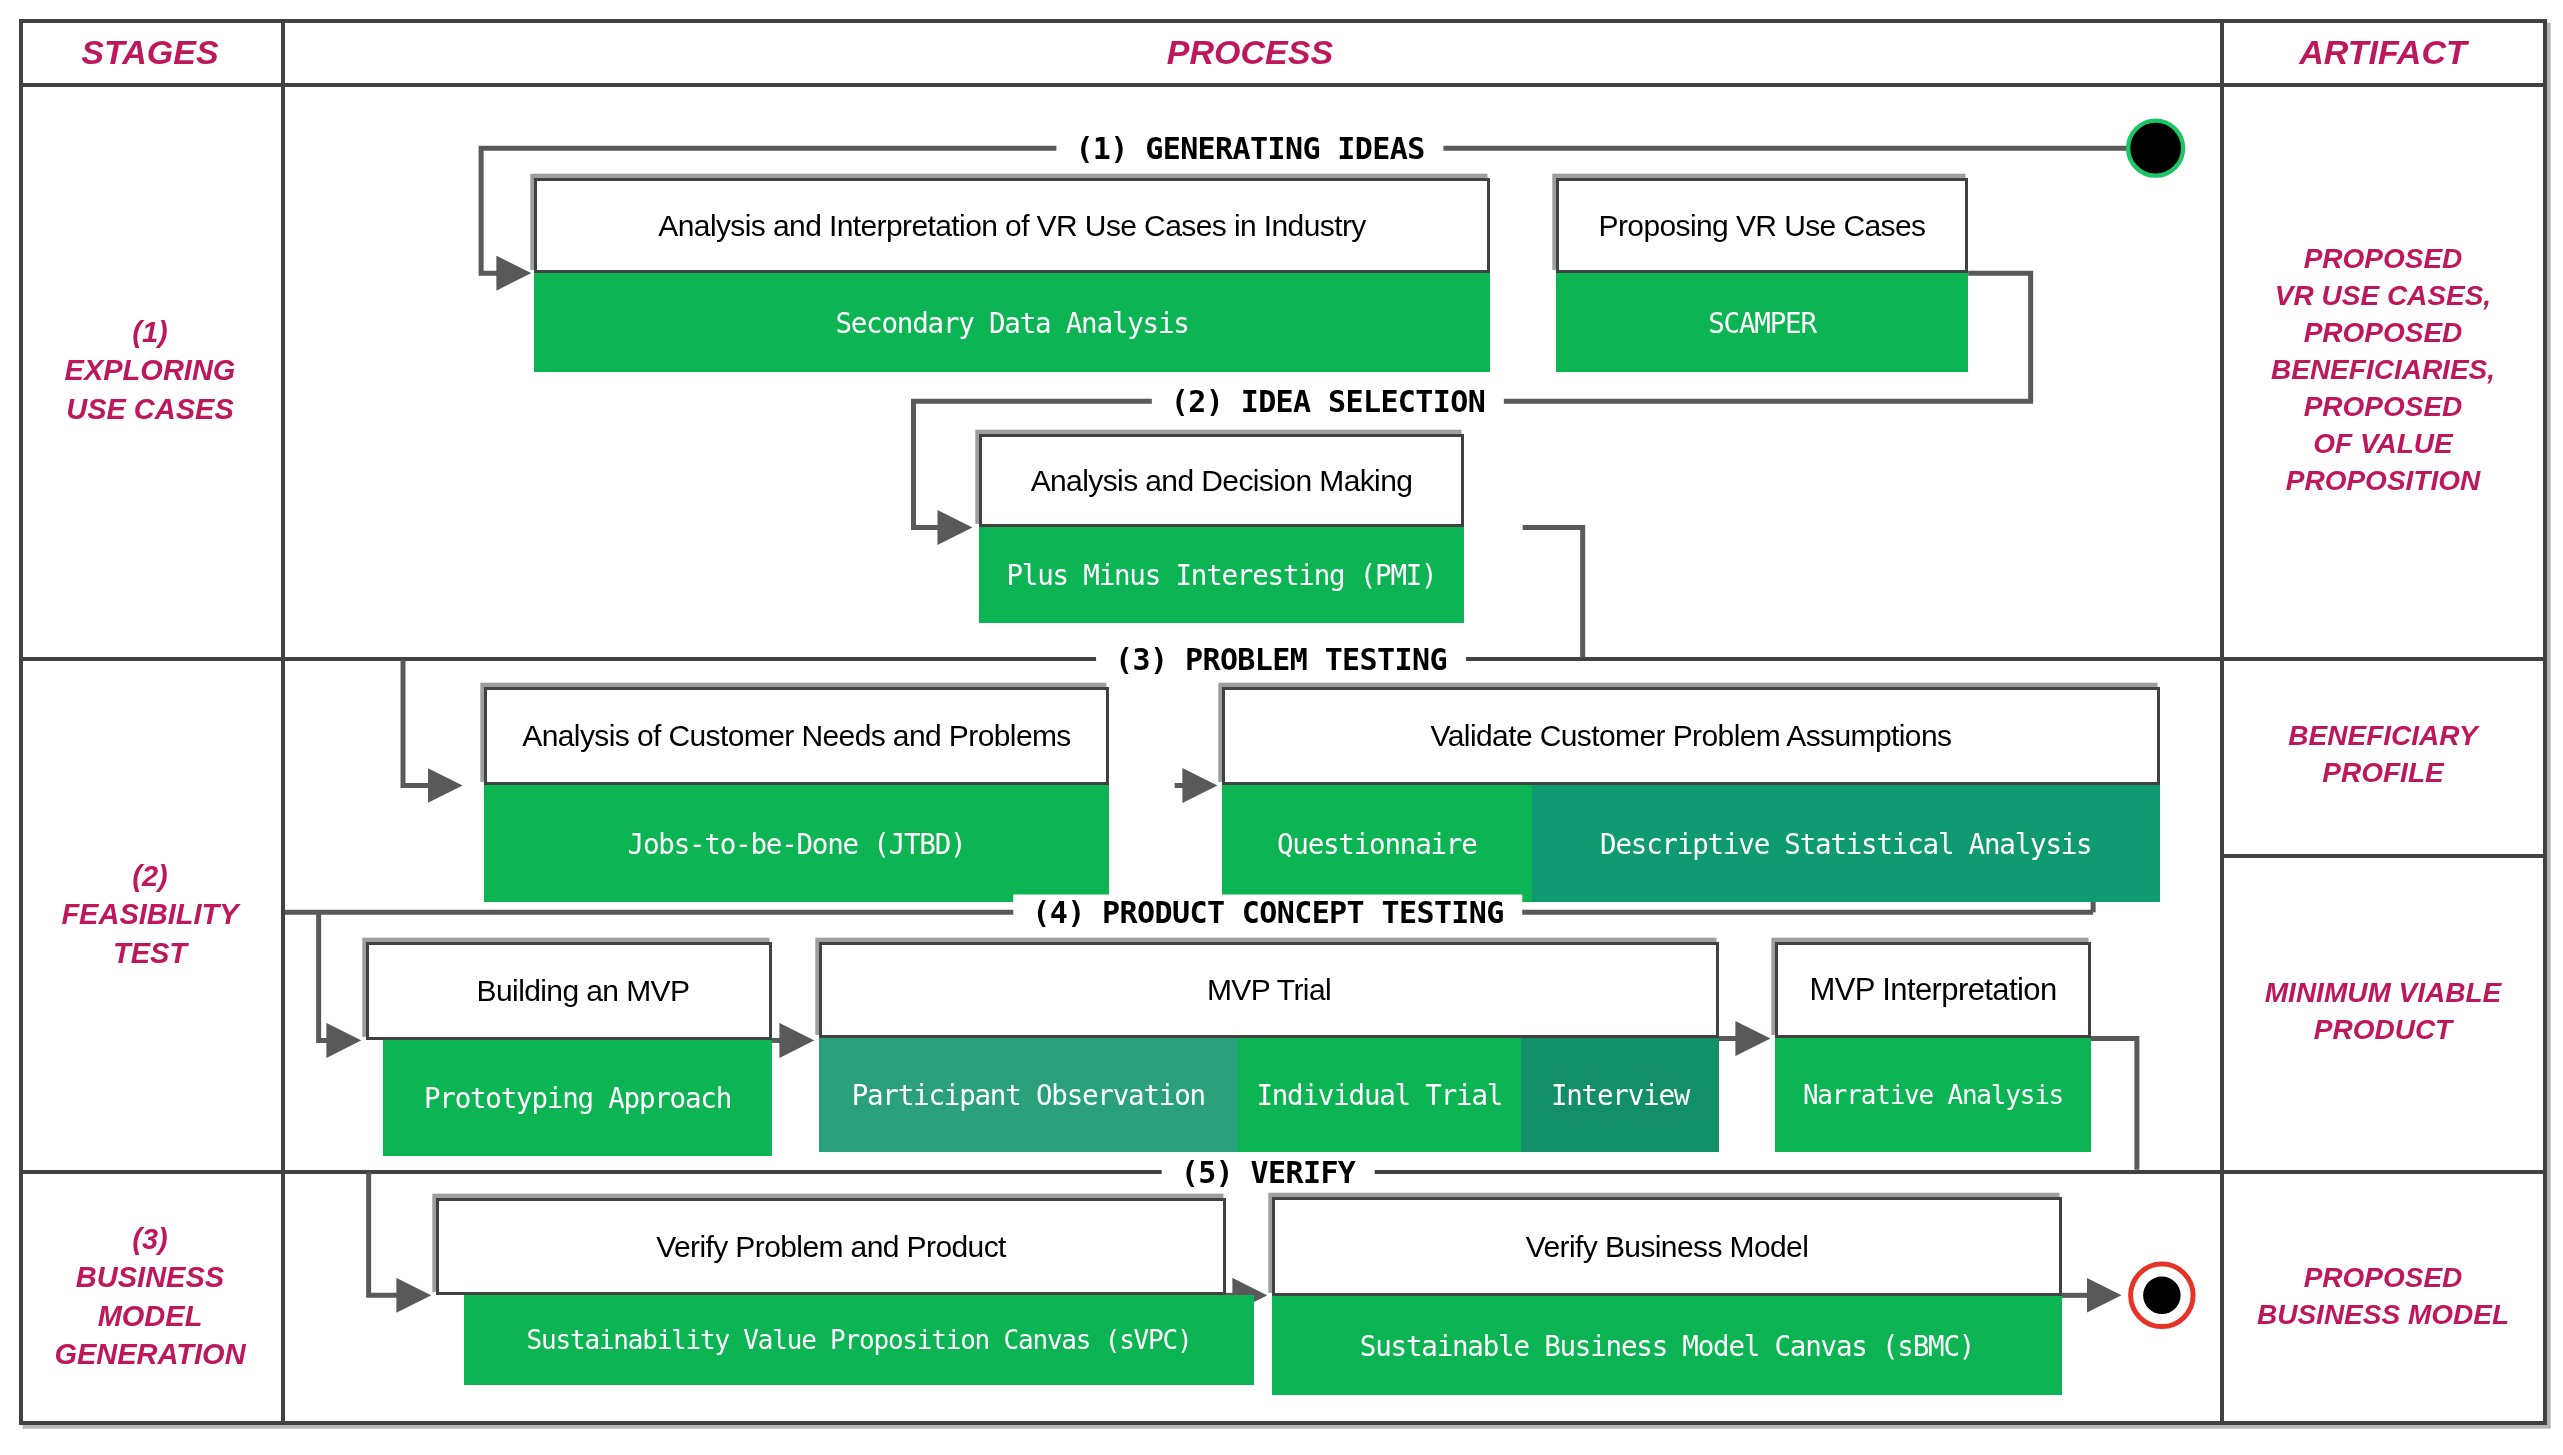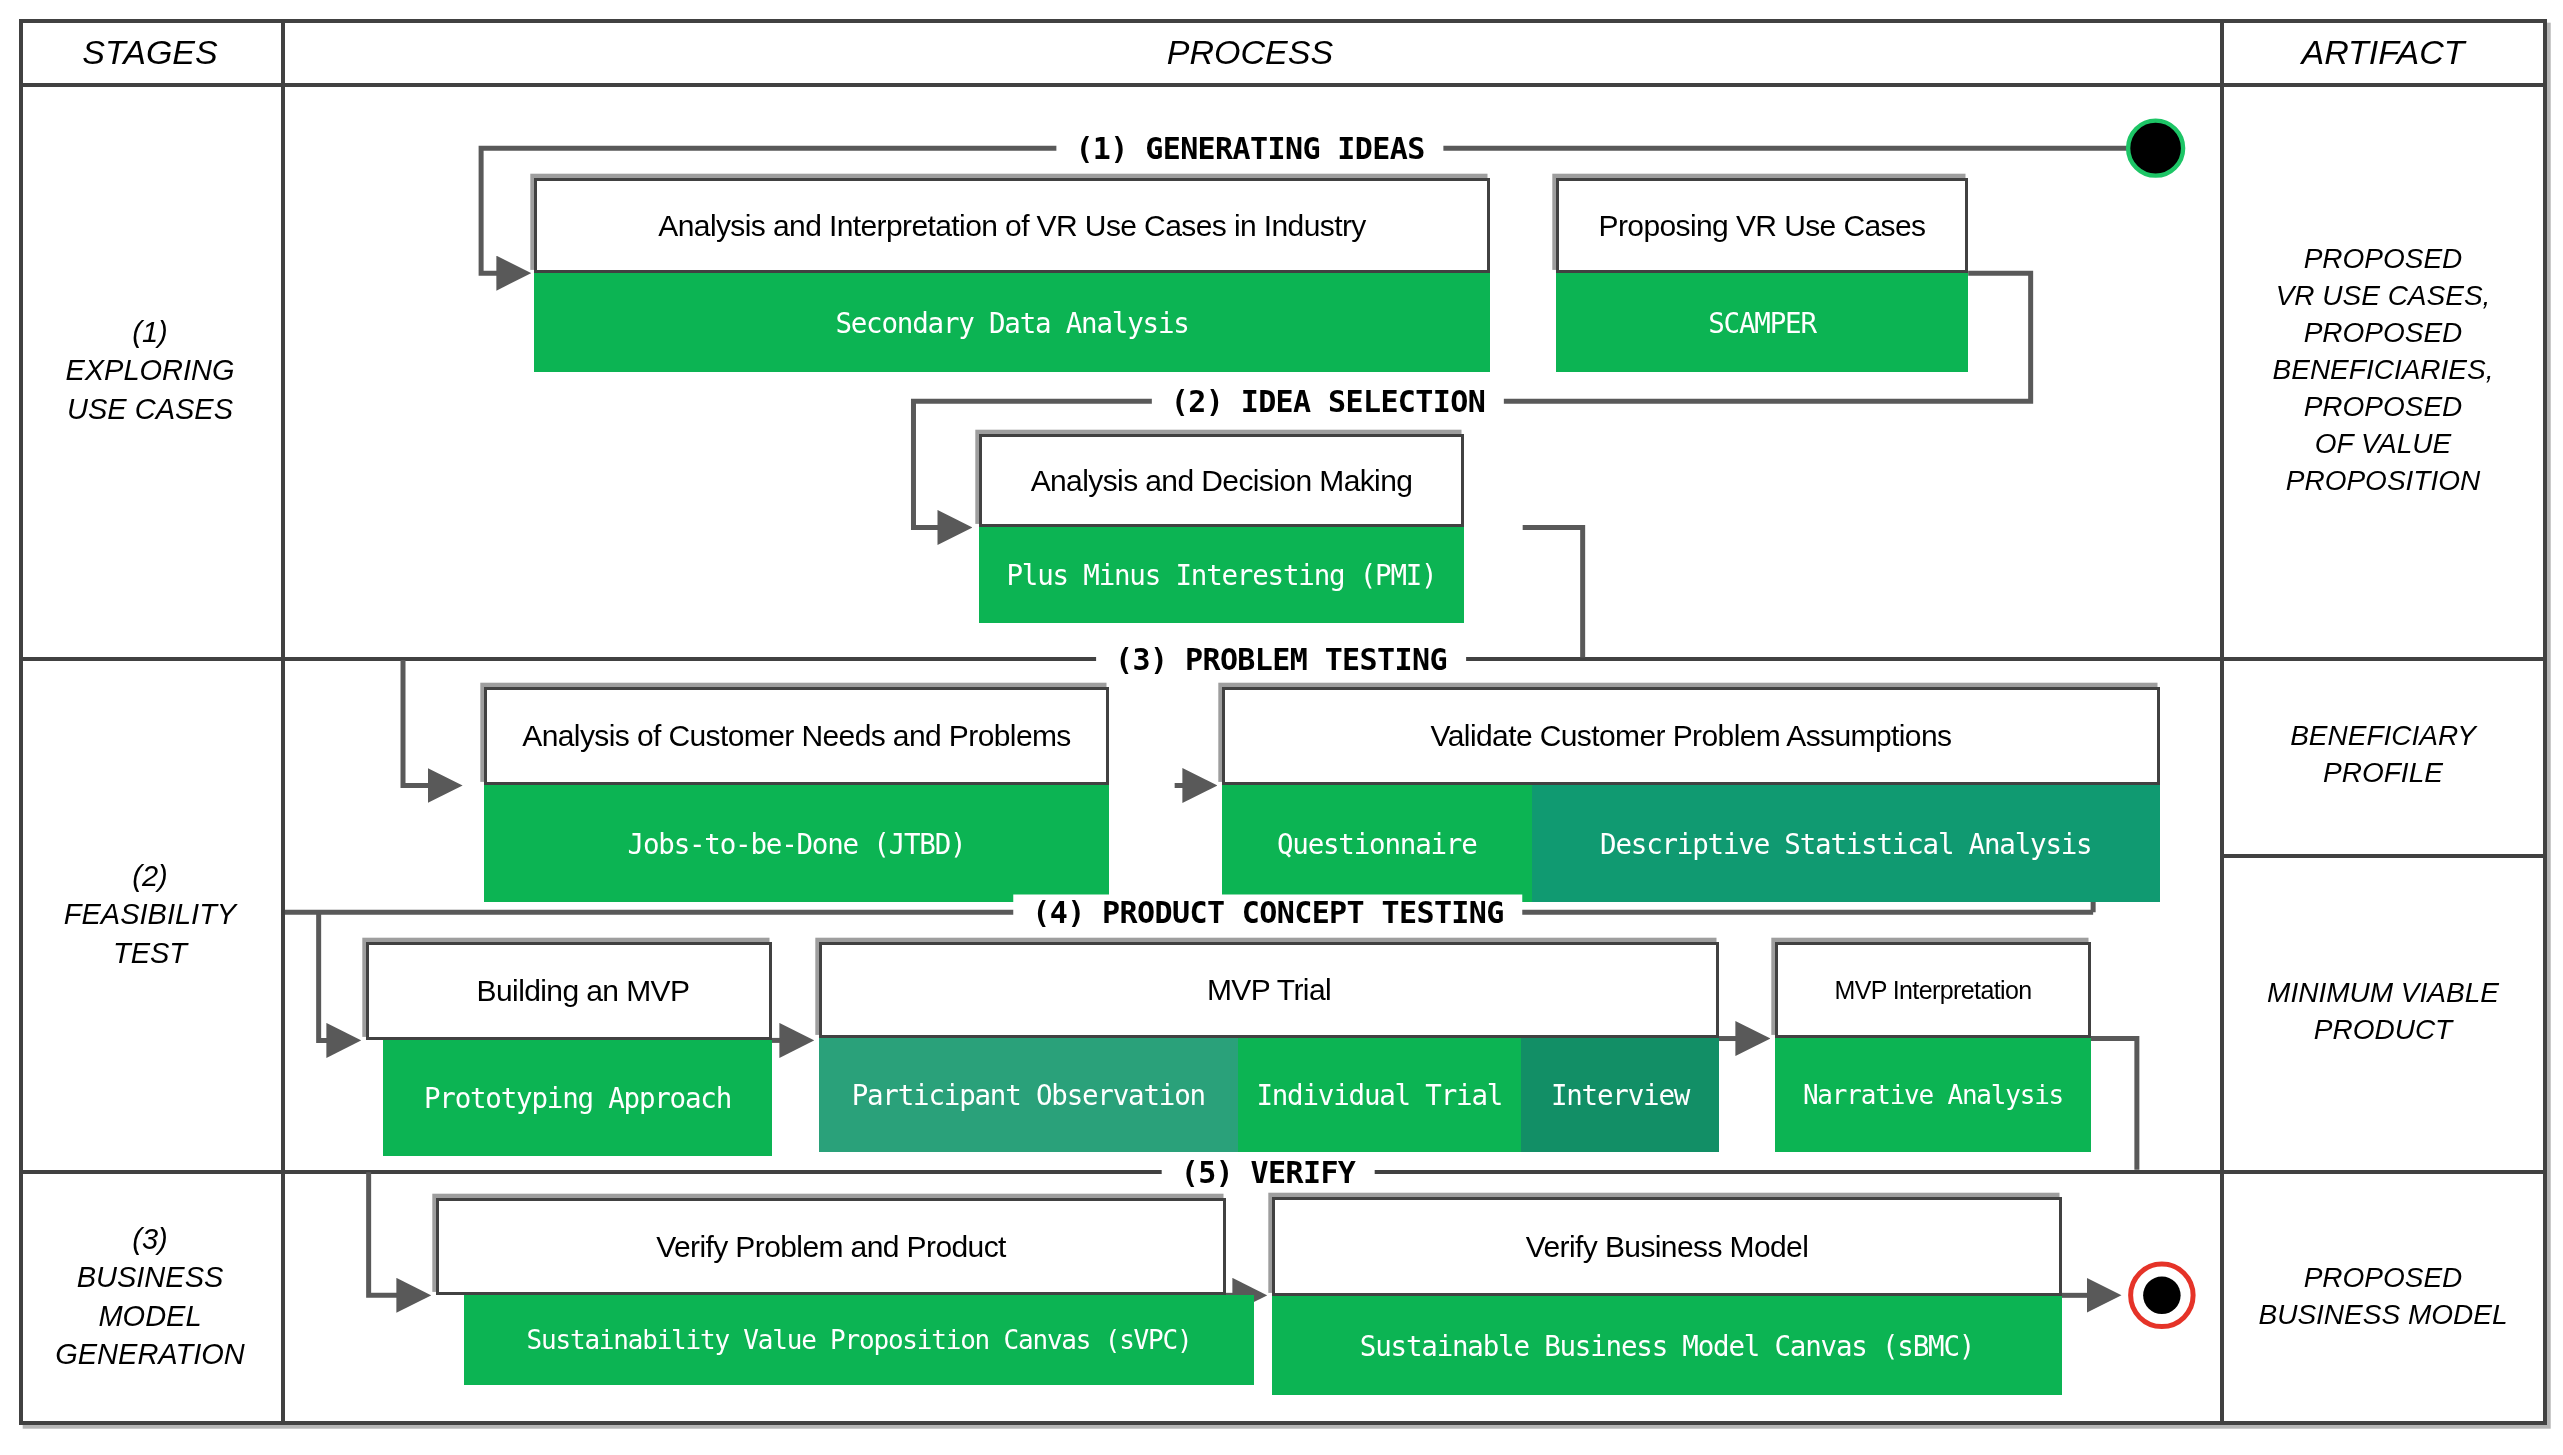--- a/index.html
+++ b/index.html
@@ -7,21 +7,21 @@
           font-family:"Liberation Sans",sans-serif;overflow:hidden;}
 
   
   .grid{position:absolute;z-index:1;background:var(--border);}
   #outer{position:absolute;z-index:1;left:19px;top:19px;width:2528px;height:1406px;
          border:4.4px solid var(--border);box-sizing:border-box;background:transparent;
          box-shadow:3.7px 3.7px 0 rgba(90,90,90,.45);}
 
   
   .cell-label{position:absolute;transform:translate(-50%,-50%);text-align:center;
-              font-style:italic;font-weight:400;color:#000000;white-space:pre-line;z-index:2;}
+              font-style:italic;font-weight:700;color:#be185d;white-space:pre-line;z-index:2;}
   .hdr{font-size:34px;letter-spacing:0px;}
   .stage{font-size:29px;line-height:1.32;width:256px;}
   .artifact{font-size:28px;line-height:1.32;width:319px;}
 
   
   #flows{position:absolute;left:0;top:0;z-index:3;}
   .flow{stroke:var(--line);stroke-width:8;fill:none;}
   .arrowhead{fill:var(--line);}
   .node-start{fill:#000;stroke:var(--startring);stroke-width:7;}
   .node-end-ring{fill:#fff;stroke:var(--endring);stroke-width:8;}
@@ -160,21 +160,21 @@
   <div class="activity" style="left:819px;top:942px;width:900px;">
     <div class="title" style="height:96px;">MVP Trial</div>
     <div class="methods" style="height:114px;">
       <div class="chip c-sea" style="flex:0 0 46.5%;">Participant Observation</div>
       <div class="chip c-green" style="flex:0 0 31.5%;">Individual Trial</div>
       <div class="chip c-dark" style="flex:1;">Interview</div>
     </div>
   </div>
 
   <div class="activity" style="left:1775px;top:942px;width:316px;">
-    <div class="title" style="height:96px;font-size:25px;">MVP Interpretation</div>
+    <div class="title" style="height:96px;font-size:31px;">MVP Interpretation</div>
     <div class="methods" style="height:114px;">
       <div class="chip c-green" style="flex:1;font-size:26px;">Narrative Analysis</div>
     </div>
   </div>
 
   <div class="activity" style="left:436px;top:1198px;width:790px;">
     <div class="title" style="height:97px;">Verify Problem and Product</div>
     <div class="methods" style="height:90px;padding-left:28px;">
       <div class="chip c-green" style="flex:1;font-size:26px;">Sustainability Value Proposition Canvas (sVPC)</div>
     </div>

